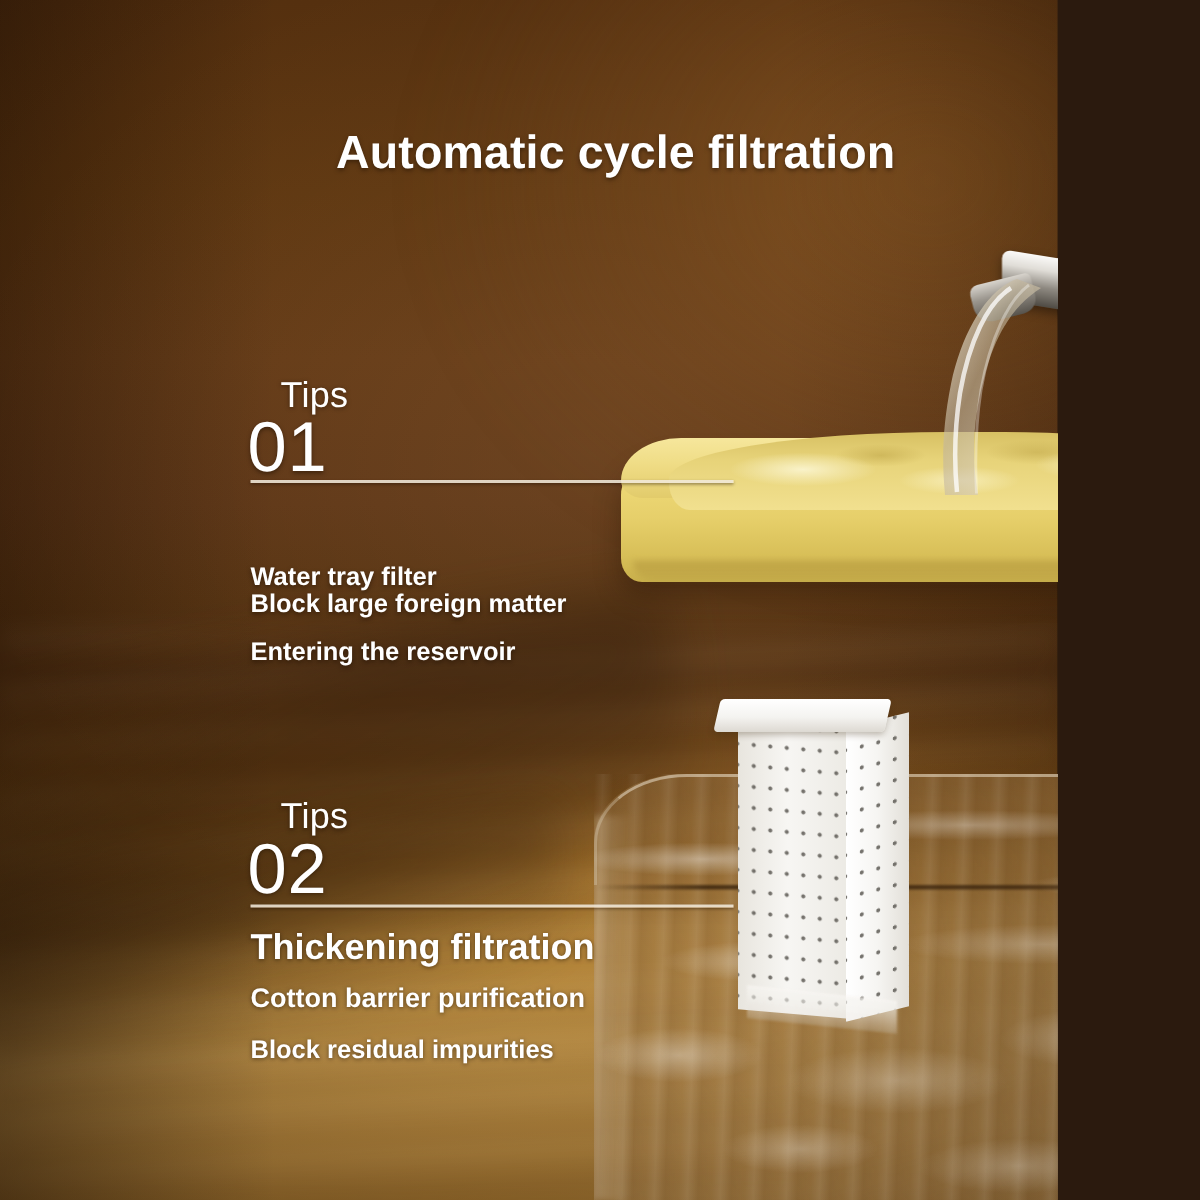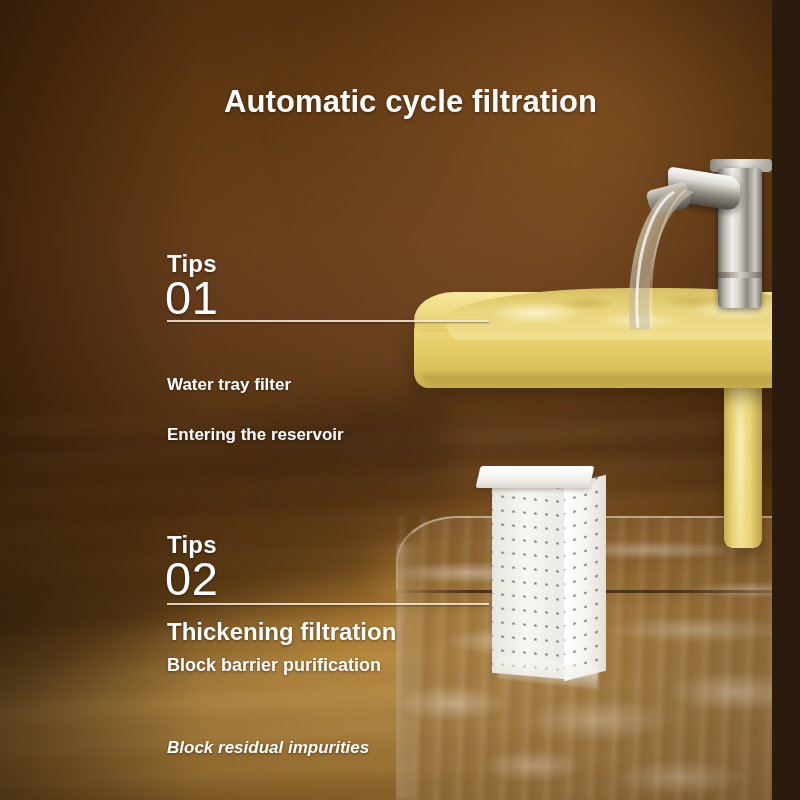--- a/index.html
+++ b/index.html
@@ -3,21 +3,21 @@
 <meta charset="utf-8">
 <title>Automatic cycle filtration</title>
 <style>
   html, body {
     margin: 0;
     padding: 0;
     background: #2b1a0e;
   }
   #stage {
     position: relative;
-    width: 772px;
+    width: 705px;
     height: 800px;
     overflow: hidden;
     font-family: "Liberation Sans", sans-serif;
     -webkit-font-smoothing: antialiased;
   }
 
   
   .bg-base {
     position: absolute; inset: 0;
     background: linear-gradient(180deg,
@@ -262,42 +262,42 @@
   }
 
   
   .txt { position: absolute; color: #ffffff; text-shadow: 0 1px 3px rgba(30,14,2,.55); }
   .headline {
     font-weight: bold; font-size: 31px; letter-spacing: .1px; white-space: nowrap;
   }
   #headline-1 { left: 224px; top: 84px; }
   #headline-2 { left: 218px; top: 155px; }
 
-  .tips-label { font-weight: bold; font-size: 24px; letter-spacing: .2px; }
+  .tips-label { font-weight: normal; font-size: 24px; letter-spacing: .2px; margin-left: 20px; }
   .tips-number { font-weight: normal; font-size: 47px; letter-spacing: .5px; line-height: 1; }
 
   .rule {
     position: absolute; height: 2px; left: 167px; width: 322px;
     background: rgba(240,232,218,.88);
     box-shadow: 0 1px 2px rgba(30,14,2,.45);
   }
 
   #tips1-label  { left: 167px; top: 250px; }
   #tips1-number { left: 165px; top: 274px; }
   #rule1        { top: 320px; }
   #t1-title     { left: 167px; top: 340px; font-weight: bold; font-size: 17px; margin-top: 35px; }
   #t1-line1     { left: 167px; top: 393px; font-weight: bold; font-size: 17px; }
   #t1-line2     { left: 167px; top: 425px; font-weight: bold; font-size: 17px; }
 
   #tips2-label  { left: 167px; top: 531px; }
   #tips2-number { left: 165px; top: 555px; text-align: center; }
   #rule2        { top: 603px; }
   #t2-title     { left: 167px; top: 618px; font-weight: bold; font-size: 24px; }
   #t2-line1     { left: 167px; top: 655px; font-weight: bold; font-size: 18px; }
-  #t2-line2     { left: 167px; top: 738px; font-weight: bold; font-size: 17px; font-style: italic; }
+  #t2-line2     { left: 167px; top: 690px; font-weight: bold; font-size: 17px; }
   #t2-line3     { left: 167px; top: 742px; font-weight: bold; font-size: 15px; }
 </style>
 </head>
 <body>
 
 <div id="stage">
 
   <div class="bg-base"></div>
   <div class="bg-glow-ur"></div>
   <div class="floor"></div>
@@ -358,22 +358,23 @@
       <path d="M70 8 C56 18, 44 44, 38 78 C34 104, 34 126, 35 147" stroke="rgba(255,255,255,.35)" stroke-width="2" fill="none"></path>
     </svg>
   </div>
 
   <div class="txt headline" id="headline-1">Automatic cycle filtration</div>
 
   <div class="txt tips-label" id="tips1-label">Tips</div>
   <div class="txt tips-number" id="tips1-number">01</div>
   <div class="rule" id="rule1"></div>
   <div class="txt" id="t1-title">Water tray filter</div>
+  <div class="txt" id="t1-line1">Block large foreign matter</div>
   <div class="txt" id="t1-line2">Entering the reservoir</div>
 
   <div class="txt tips-label" id="tips2-label">Tips</div>
   <div class="txt tips-number" id="tips2-number">02</div>
   <div class="rule" id="rule2"></div>
   <div class="txt" id="t2-title">Thickening filtration</div>
-  <div class="txt" id="t2-line1">Block barrier purification</div>
+  <div class="txt" id="t2-line1">Cotton barrier purification</div>
   <div class="txt" id="t2-line2">Block residual impurities</div>
 
 </div>
 
 </body></html>

